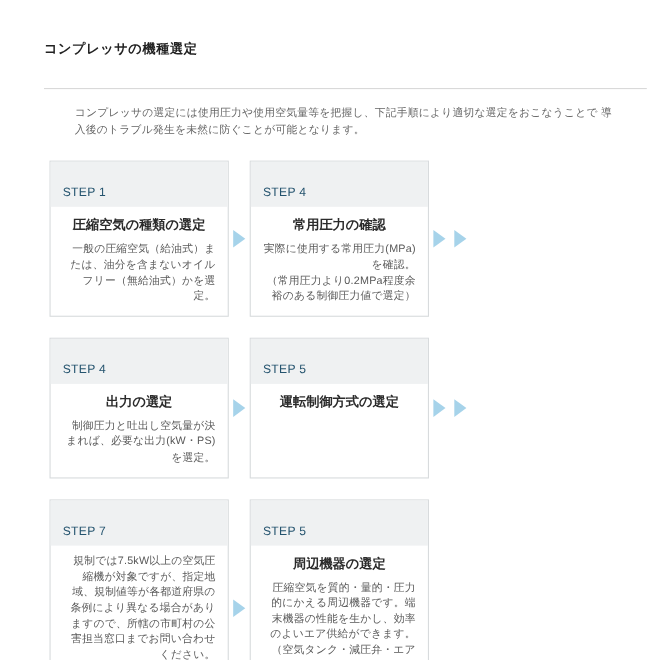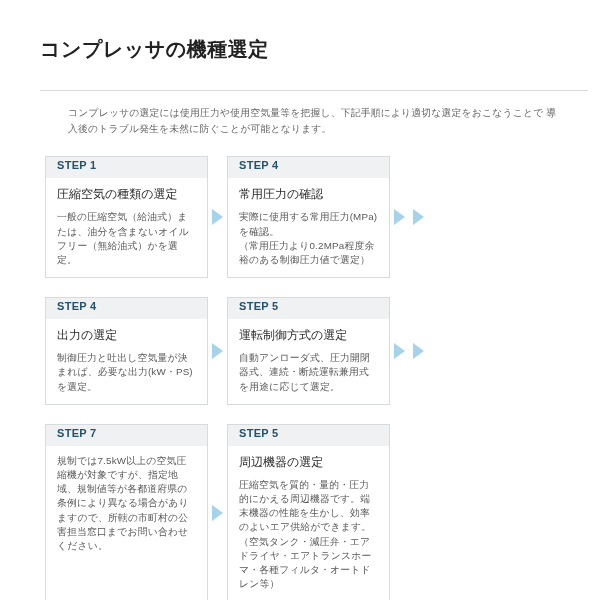--- a/index.html
+++ b/index.html
@@ -5,21 +5,21 @@
   * { margin: 0; padding: 0; box-sizing: border-box; }
   html, body { width: 600px; height: 600px; background: #ffffff; }
   body {
     font-family: "Liberation Sans", "DejaVu Sans", sans-serif;
     color: #333;
     overflow: hidden;
   }
   .page { padding: 36px 40px 0 40px; }
 
   .page-title {
-    font-size: 20px;
+    font-size: 12px;
     font-weight: bold;
     color: #222222;
     letter-spacing: 0.5px;
   }
 
   .divider {
     border: none;
     border-top: 1px solid #d9d9d9;
     margin: 27px -28px 0 0;
   }
@@ -44,42 +44,44 @@
   .step-card {
     width: 163px;
     border: 1px solid #d8dbdd;
     background: #ffffff;
     display: flex;
     flex-direction: column;
   }
 
   .step-card-header {
     background: #eff1f2;
-    padding: 2px 11px 7px 11px;
+    padding: 22px 11px 7px 11px;
     font-size: 11px;
-    font-weight: bold;
+    font-weight: normal;
     color: #24536e;
     letter-spacing: 0.3px;
   }
 
   .step-card-body-wrap { padding: 8px 11px 10px 11px; }
 
   .step-card-title {
     font-size: 12px;
-    font-weight: normal;
+    font-weight: bold;
     color: #2b2b2b;
     margin-bottom: 7px;
+    text-align: center;
   }
 
   .step-card-text {
     font-size: 9.8px;
     line-height: 1.45;
     color: #595959;
     white-space: pre-line;
     letter-spacing: 0.2px;
+    text-align: right;
   }
 
   .arrow-slot {
     width: 19px;
     display: flex;
     align-items: center;
     justify-content: center;
     flex: 0 0 19px;
   }
 
@@ -138,21 +140,20 @@
           <div class="step-card-text">制御圧力と吐出し空気量が決まれば、必要な出力(kW・PS)を選定。</div>
         </div>
       </div>
       <div class="arrow-slot">
           <span class="arrow-right"></span>
         </div>
       <div class="step-card">
         <div class="step-card-header">STEP 5</div>
         <div class="step-card-body-wrap">
           <div class="step-card-title">運転制御方式の選定</div>
-          <div class="step-card-text">自動アンローダ式、圧力開閉器式、連続・断続運転兼用式を用途に応じて選定。</div>
         </div>
       </div>
       <div class="arrow-slot">
           <span class="arrow-right"></span>
         </div>
       <div class="arrow-slot">
           <span class="arrow-right"></span>
         </div>
     </div>
 

